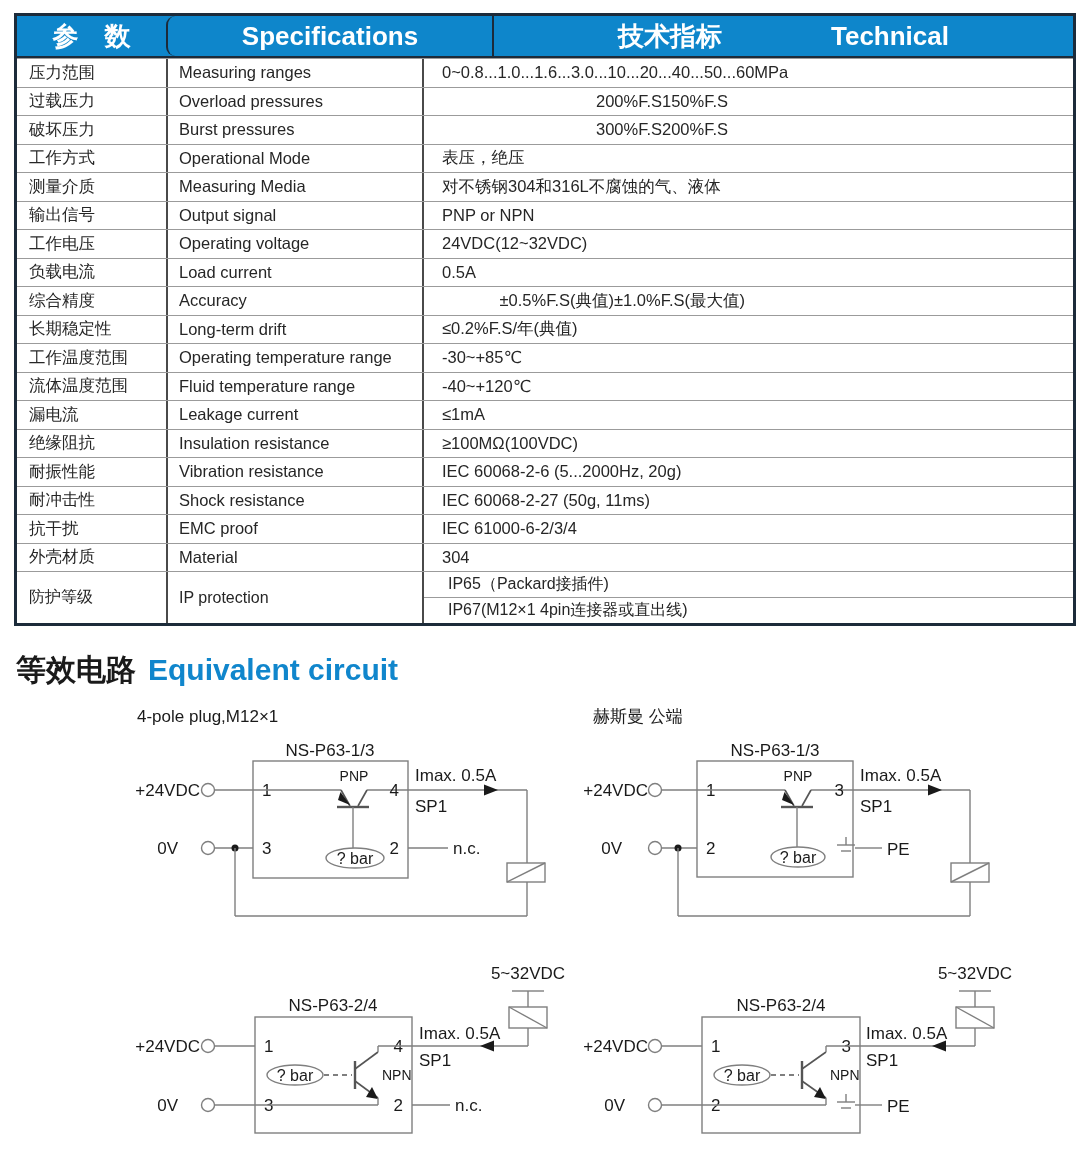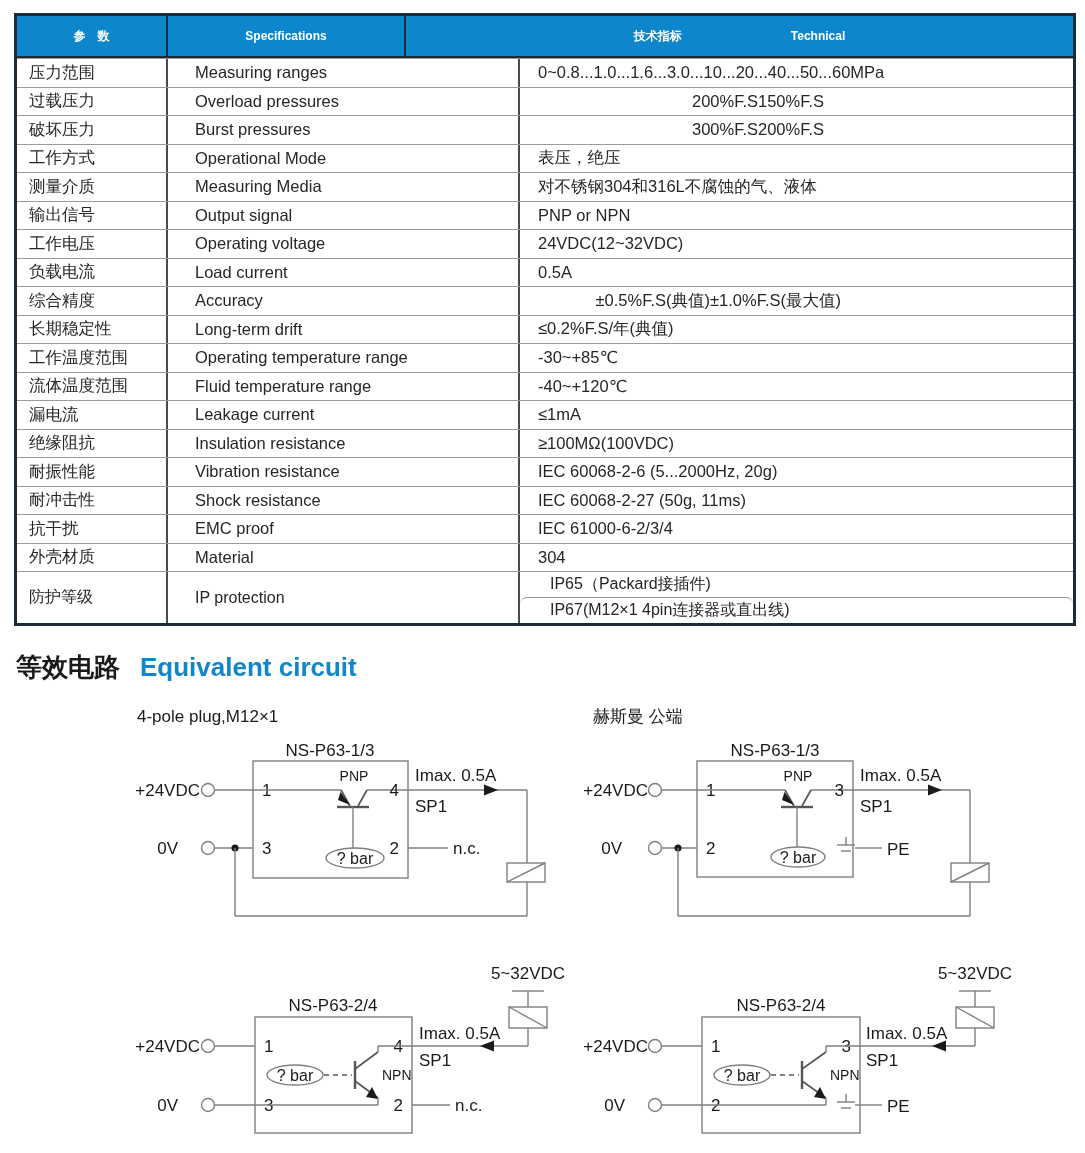--- a/index.html
+++ b/index.html
@@ -1,39 +1,39 @@
 <!DOCTYPE html>
 <html><head>
 <meta charset="utf-8">
 <style>
   html,body{margin:0;padding:0;background:#fff;}
   .page{position:relative;width:1085px;height:1153px;background:#fff;overflow:hidden;
         font-family:"Liberation Sans","DejaVu Sans",sans-serif;color:#262626;}
 
   
   .spec-table{position:absolute;left:14px;top:13px;width:1056px;border:3px solid #1c2b3a;background:#fff;box-sizing:content-box;}
-  .thead{display:flex;height:40px;background:#0e86cb;color:#fff;font-weight:bold;font-size:12px;border-bottom:2px solid #1c2b3a;}
+  .thead{display:flex;height:40px;background:#0e86cb;color:#fff;font-weight:bold;font-size:26px;border-bottom:2px solid #1c2b3a;}
   .th1{width:149px;display:flex;align-items:center;justify-content:center;}
-  .th2{width:238px;display:flex;align-items:center;justify-content:center;border-left:2px solid #1c2b3a;box-sizing:border-box;}
+  .th2{width:326px;display:flex;align-items:center;justify-content:center;border-left:2px solid #1c2b3a;box-sizing:border-box;border-radius:9px;}
   .th3{flex:1;display:flex;align-items:center;justify-content:center;gap:109px;border-left:2px solid #1c2b3a;box-sizing:border-box;}
   .tr{display:flex;height:27.5px;align-items:stretch;border-top:1px solid #9b9b9b;font-size:16.5px;white-space:nowrap;}
   .tr:first-of-type{border-top:none;}
   .td1{width:149px;display:flex;align-items:center;padding-left:12px;box-sizing:border-box;}
-  .td2{width:352px;display:flex;align-items:center;padding-left:27px;border-left:2px solid #4a4a4a;box-sizing:border-box;text-align:center;}
+  .td2{width:256px;display:flex;align-items:center;padding-left:11px;border-left:2px solid #4a4a4a;box-sizing:border-box;text-align:center;}
   .td3{flex:1;display:flex;align-items:center;padding-left:18px;border-left:2px solid #4a4a4a;box-sizing:border-box;text-align:right;}
   .v1.wide{display:inline-block;width:220px;}
   .v1.mid{display:inline-block;width:172px;}
   .tr-ip{display:flex;height:51px;align-items:stretch;border-top:1px solid #9b9b9b;font-size:16px;white-space:nowrap;}
   .tr-ip .td3{flex-direction:column;align-items:stretch;padding-left:0;}
-  .ip-line{height:25.5px;display:flex;align-items:center;padding-left:30px;}
-  .ip-line.second{border-top:1px solid #9b9b9b;border-radius:7px;}
+  .ip-line{height:25.5px;display:flex;align-items:center;padding-left:24px;}
+  .ip-line.second{border-top:1px solid #9b9b9b;}
 
   
-  .section-title{position:absolute;left:16px;top:652px;display:flex;gap:20px;align-items:baseline;
-                 font-size:26px;font-weight:bold;line-height:1.2;}
+  .section-title{position:absolute;left:16px;top:652px;display:flex;gap:12px;align-items:baseline;
+                 font-size:30px;font-weight:bold;line-height:1.2;}
   .section-title .cn{color:#1a1a1a;}
   .section-title .en{color:#1086cc;}
 
   
   .circuit{position:absolute;}
   svg text{font-family:"Liberation Sans","DejaVu Sans",sans-serif;fill:#1a1a1a;}
   .t17{font-size:17px;}
   .t16{font-size:16px;}
   .t14{font-size:14px;}
   .wire{stroke:#7f7f7f;stroke-width:1.4;fill:none;}

